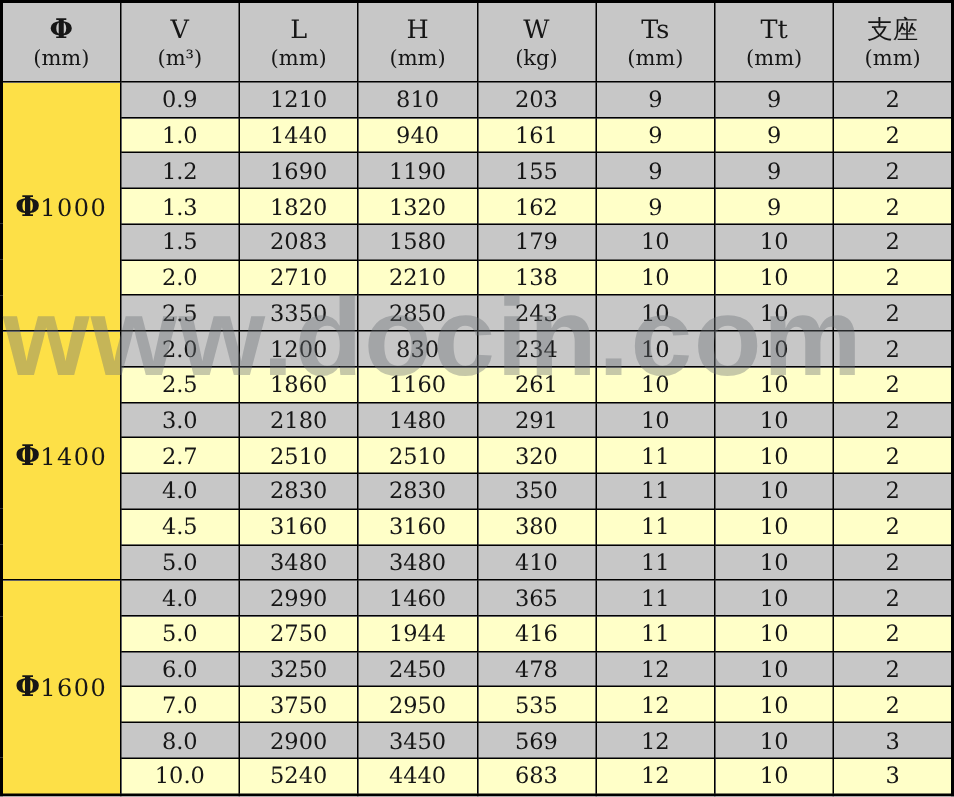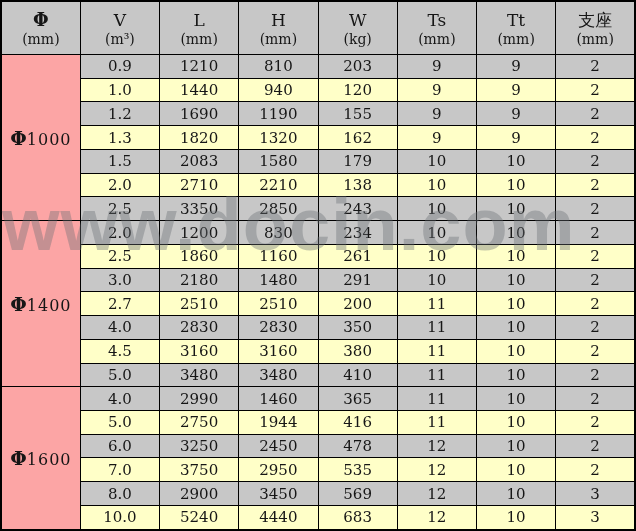--- a/index.html
+++ b/index.html
@@ -38,21 +38,21 @@
   .h-label { font-size: 17px; line-height: 1.35; }
   .h-label.bold { font-weight: bold; font-size: 18px; }
   .h-unit  { font-size: 14px; line-height: 1.1; }
   tbody td {
     height: 22px;
     font-size: 15px;
   }
   tr.gray  td.data-cell { background: #c7c7c7; }
   tr.yellow td.data-cell { background: #ffffc8; }
   td.group-cell {
-    background: #fca5a5;
+    background: #fde047;
     font-size: 16px;
     letter-spacing: 1px;
   }
   td.group-cell .phi {
     font-weight: bold;
     font-size: 19px;
     letter-spacing: 0;
   }
   #watermark {
     position: absolute;
@@ -119,21 +119,21 @@
           <td class="data-cell">810</td>
           <td class="data-cell">203</td>
           <td class="data-cell">9</td>
           <td class="data-cell">9</td>
           <td class="data-cell">2</td>
         </tr>
         <tr class="yellow">
           <td class="data-cell">1.0</td>
           <td class="data-cell">1440</td>
           <td class="data-cell">940</td>
-          <td class="data-cell">120</td>
+          <td class="data-cell">161</td>
           <td class="data-cell">9</td>
           <td class="data-cell">9</td>
           <td class="data-cell">2</td>
         </tr>
         <tr class="gray">
           <td class="data-cell">1.2</td>
           <td class="data-cell">1690</td>
           <td class="data-cell">1190</td>
           <td class="data-cell">155</td>
           <td class="data-cell">9</td>
@@ -201,21 +201,21 @@
           <td class="data-cell">1480</td>
           <td class="data-cell">291</td>
           <td class="data-cell">10</td>
           <td class="data-cell">10</td>
           <td class="data-cell">2</td>
         </tr>
         <tr class="yellow">
           <td class="data-cell">2.7</td>
           <td class="data-cell">2510</td>
           <td class="data-cell">2510</td>
-          <td class="data-cell">200</td>
+          <td class="data-cell">320</td>
           <td class="data-cell">11</td>
           <td class="data-cell">10</td>
           <td class="data-cell">2</td>
         </tr>
         <tr class="gray">
           <td class="data-cell">4.0</td>
           <td class="data-cell">2830</td>
           <td class="data-cell">2830</td>
           <td class="data-cell">350</td>
           <td class="data-cell">11</td>

